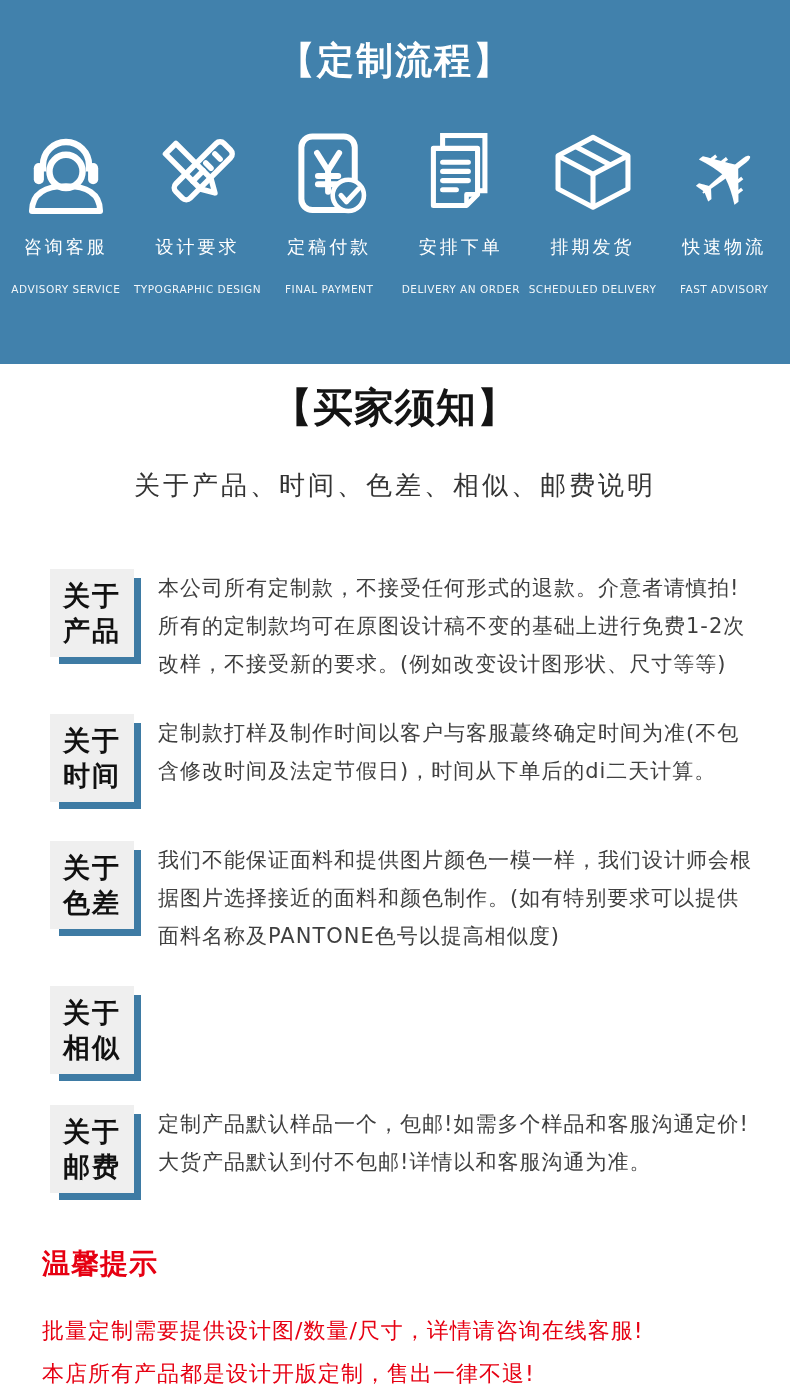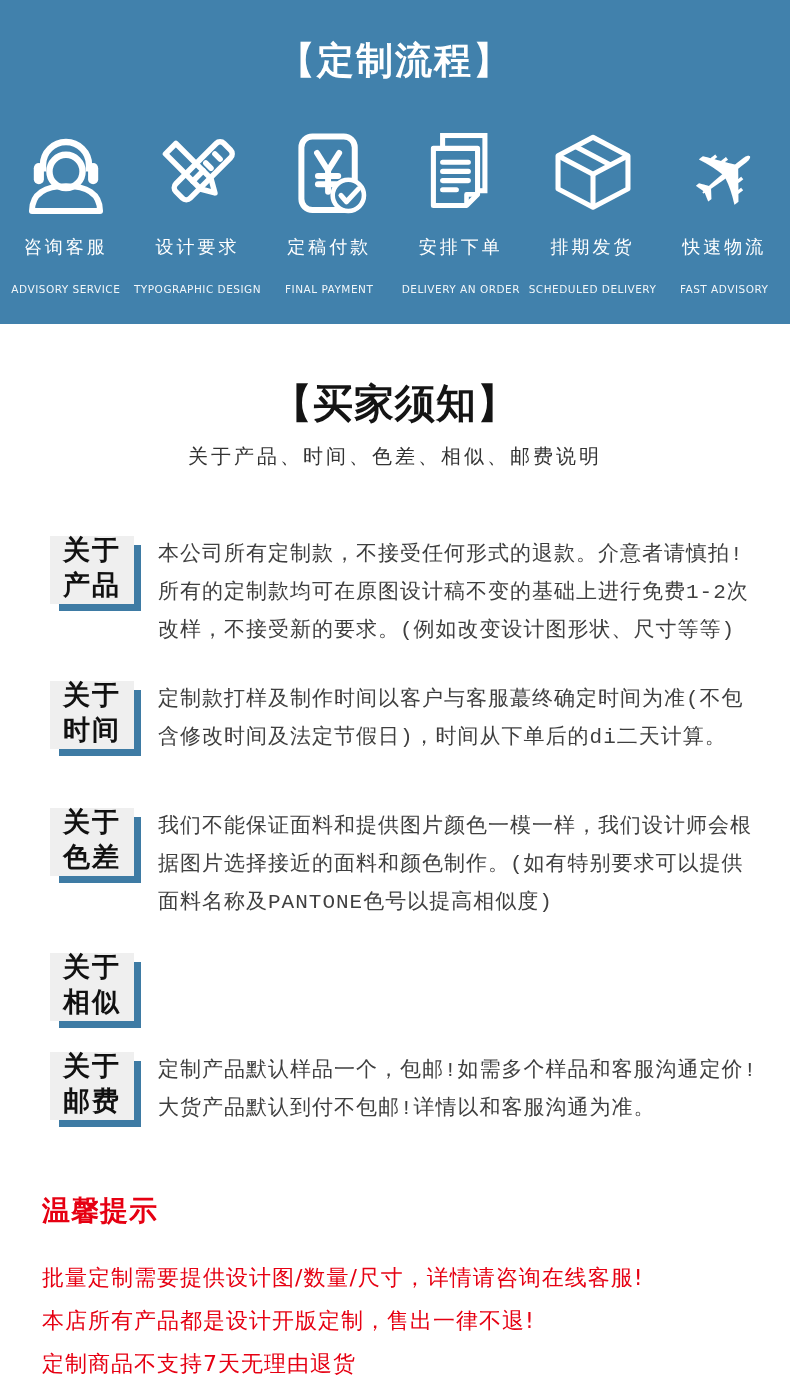--- a/index.html
+++ b/index.html
@@ -14,21 +14,21 @@
   html,body{background:#fff;}
   body{
     width:790px;height:1384px;overflow:hidden;
     font-family:"DejaVu Sans","Liberation Sans",sans-serif;
     position:relative;
   }
 
   
   .process{
     background:var(--blue);
-    height:324px;
+    height:364px;
     padding-top:36px;
   }
   .process-title{
     text-align:center;
     color:#fff;
     font-size:37px;
     font-weight:bold;
     letter-spacing:2px;
   }
   .steps{
@@ -62,44 +62,44 @@
   .step-sublabel{
     margin-top:24px;
     color:#fff;
     opacity:.93;
     font-size:10.5px;
     letter-spacing:.5px;
     white-space:nowrap;
   }
 
   
-  .notice{padding-top:52px;font-family:Liberation Mono, monospace;}
+  .notice{padding-top:16px;}
   .notice-title{
     text-align:center;
     color:var(--heading);
     font-size:40px;
     font-weight:bold;
     letter-spacing:1px;
   }
   .notice-subtitle{
     text-align:center;
-    margin-top:12px;
+    margin-top:33px;
     color:#333;
-    font-size:20px;
+    font-size:26px;
     letter-spacing:3px;
   }
   .rows{margin-top:66px;}
   .row{
     display:flex;
     align-items:flex-start;
     margin:0 0 31px 50px;
   }
   .row-label{
     flex:0 0 84px;
-    height:68px;
+    height:88px;
     background:var(--label-bg);
     box-shadow:8px 8px 0 -1px var(--shadow-blue);
     display:flex;
     flex-direction:column;
     align-items:center;
     justify-content:center;
     font-size:27px;
     font-weight:bold;
     color:#111;
     line-height:35px;

